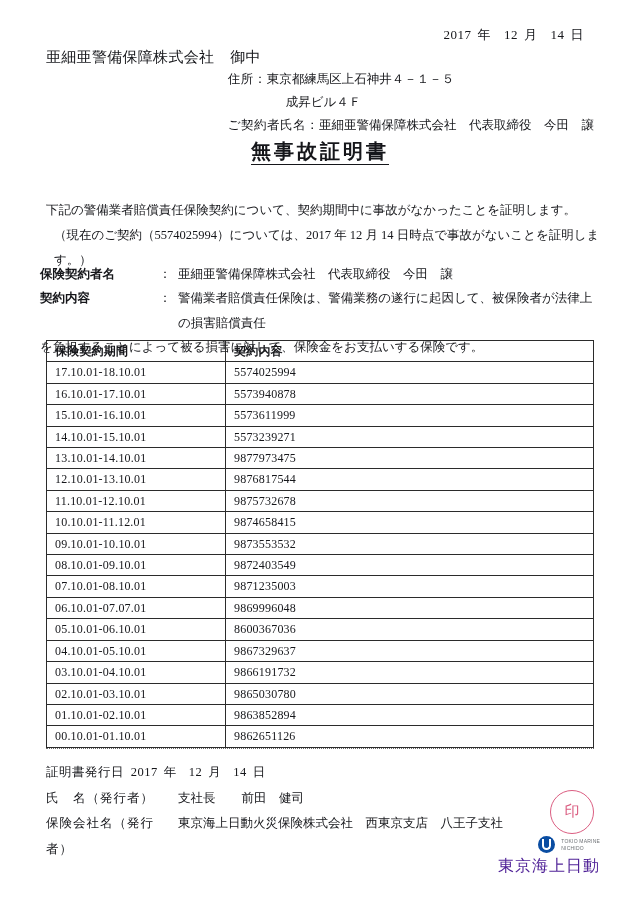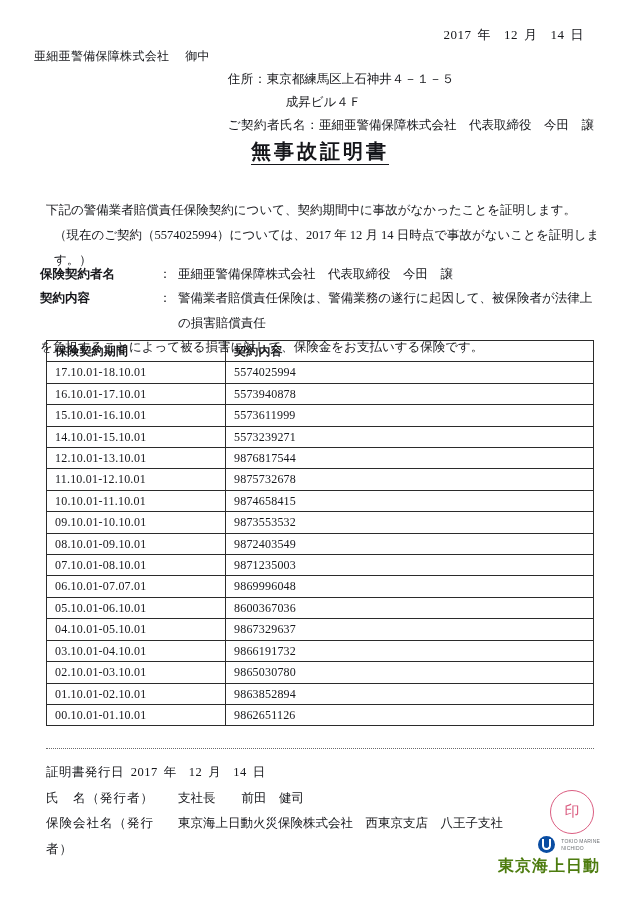--- a/index.html
+++ b/index.html
@@ -32,22 +32,22 @@
     letter-spacing: 0.5px;
     white-space: nowrap;
   }
   .date-line .num { padding: 0 3px; }
   .date-line .unit { padding: 0 10px 0 3px; }
 
   
   .addressee {
     position: absolute;
     top: 48px;
-    left: 34px;
-    font-size: 12px;
+    left: 46px;
+    font-size: 15px;
     letter-spacing: 0.3px;
     white-space: nowrap;
   }
   .addressee .honorific { padding-left: 16px; }
 
   
   .issuer {
     position: absolute;
     top: 68px;
     right: 46px;
@@ -231,22 +231,22 @@
     color: #6f7276;
     letter-spacing: 0.2px;
     line-height: 1.25;
     text-align: left;
     font-family: "Liberation Sans", sans-serif;
   }
   .logo .name {
     margin-top: 3px;
     font-size: 16px;
     letter-spacing: 1px;
-    font-weight: bold;
-    color: #4d7c0f;
+    font-weight: normal;
+    color: #4c1d95;
   }
 </style>
 </head>
 <body>
 
 <div class="page">
 
   <div class="date-line">
     <span class="num">2017</span><span class="unit">年</span><span class="num">12</span><span class="unit">月</span><span class="num">14</span><span class="unit">日</span>
   </div>
@@ -309,29 +309,33 @@
           </tr>
         <tr>
             <td>15.10.01-16.10.01</td>
             <td>5573611999</td>
           </tr>
         <tr>
             <td>14.10.01-15.10.01</td>
             <td>5573239271</td>
           </tr>
         <tr>
+            <td>13.10.01-14.10.01</td>
+            <td>9877973475</td>
+          </tr>
+        <tr>
             <td>12.10.01-13.10.01</td>
             <td>9876817544</td>
           </tr>
         <tr>
             <td>11.10.01-12.10.01</td>
             <td>9875732678</td>
           </tr>
         <tr>
-            <td>10.10.01-11.10.01</td>
+            <td>10.10.01-11.12.01</td>
             <td>9874658415</td>
           </tr>
         <tr>
             <td>09.10.01-10.10.01</td>
             <td>9873553532</td>
           </tr>
         <tr>
             <td>08.10.01-09.10.01</td>
             <td>9872403549</td>
           </tr>

